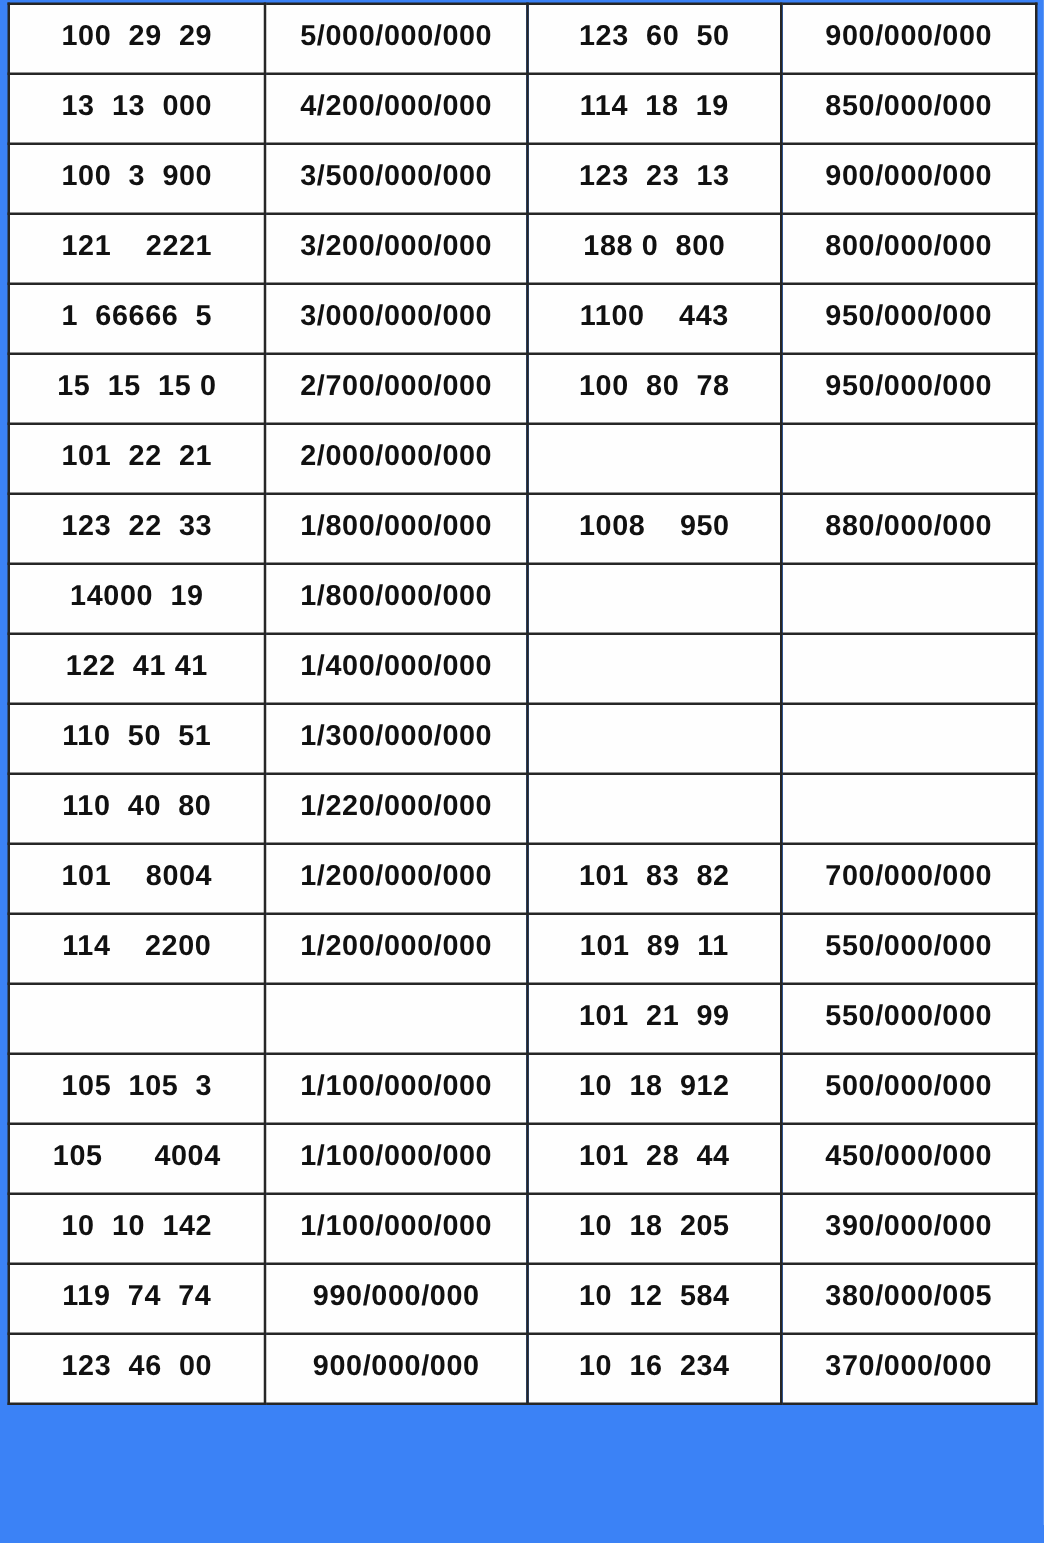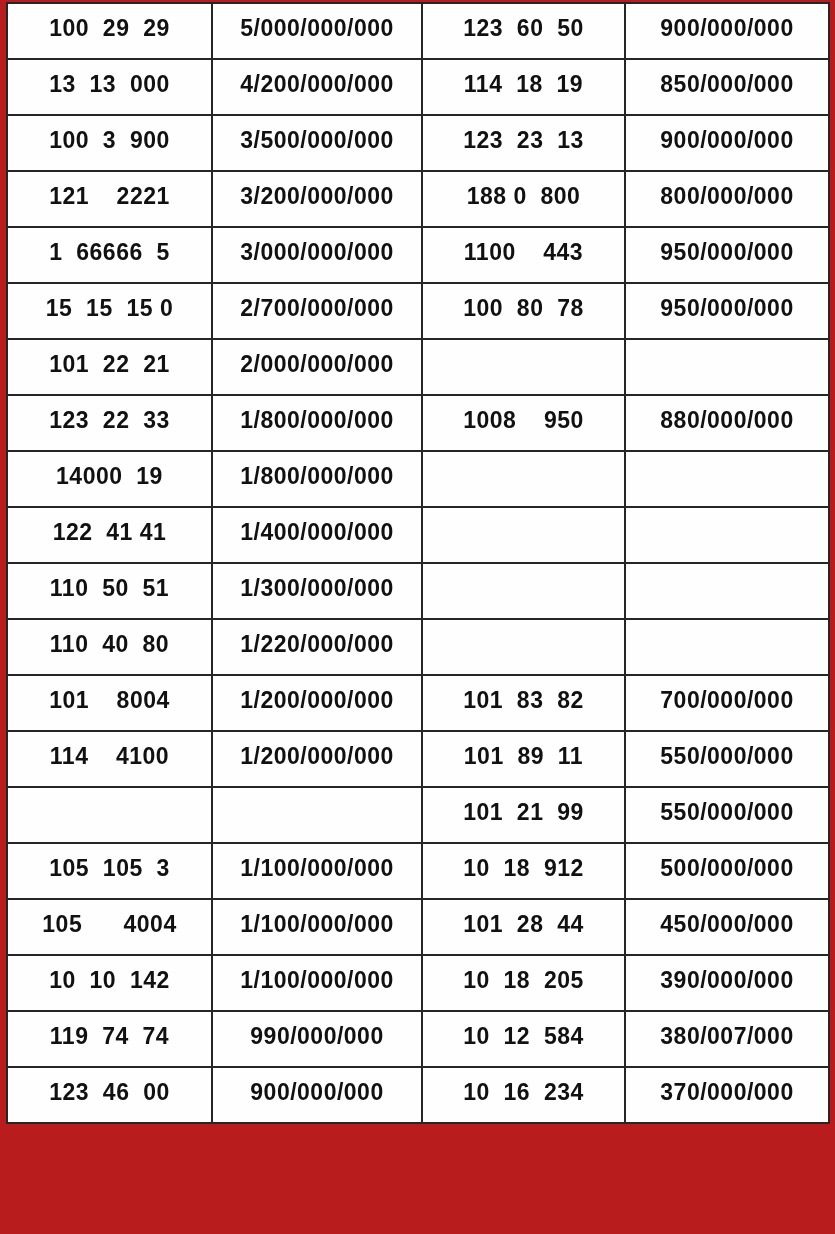--- a/index.html
+++ b/index.html
@@ -11,21 +11,21 @@
     height: 1234px;
     background: #fbfbfb;
     overflow: hidden;
     font-family: "Liberation Sans", sans-serif;
   }
   .page {
     position: relative;
     width: 835px;
     height: 1234px;
     overflow: hidden;
-    background: #b91c1c;
+    background: #3b82f6;
   }
   table.price-table {
     position: absolute;
     left: 6px;
     top: 2px;
     width: 822px;
     border-collapse: collapse;
     table-layout: fixed;
   }
   table.price-table td {
@@ -127,21 +127,21 @@
           <td></td>
           <td></td>
         </tr>
         <tr>
           <td>101    8004</td>
           <td>1/200/000/000</td>
           <td>101  83  82</td>
           <td>700/000/000</td>
         </tr>
         <tr>
-          <td>114    4100</td>
+          <td>114    2200</td>
           <td>1/200/000/000</td>
           <td>101  89  11</td>
           <td>550/000/000</td>
         </tr>
         <tr>
           <td></td>
           <td></td>
           <td>101  21  99</td>
           <td>550/000/000</td>
         </tr>
@@ -160,21 +160,21 @@
         <tr>
           <td>10  10  142</td>
           <td>1/100/000/000</td>
           <td>10  18  205</td>
           <td>390/000/000</td>
         </tr>
         <tr>
           <td>119  74  74</td>
           <td>990/000/000</td>
           <td>10  12  584</td>
-          <td>380/007/000</td>
+          <td>380/000/005</td>
         </tr>
         <tr>
           <td>123  46  00</td>
           <td>900/000/000</td>
           <td>10  16  234</td>
           <td>370/000/000</td>
         </tr>
       </tbody>
   </table>
 </div>

